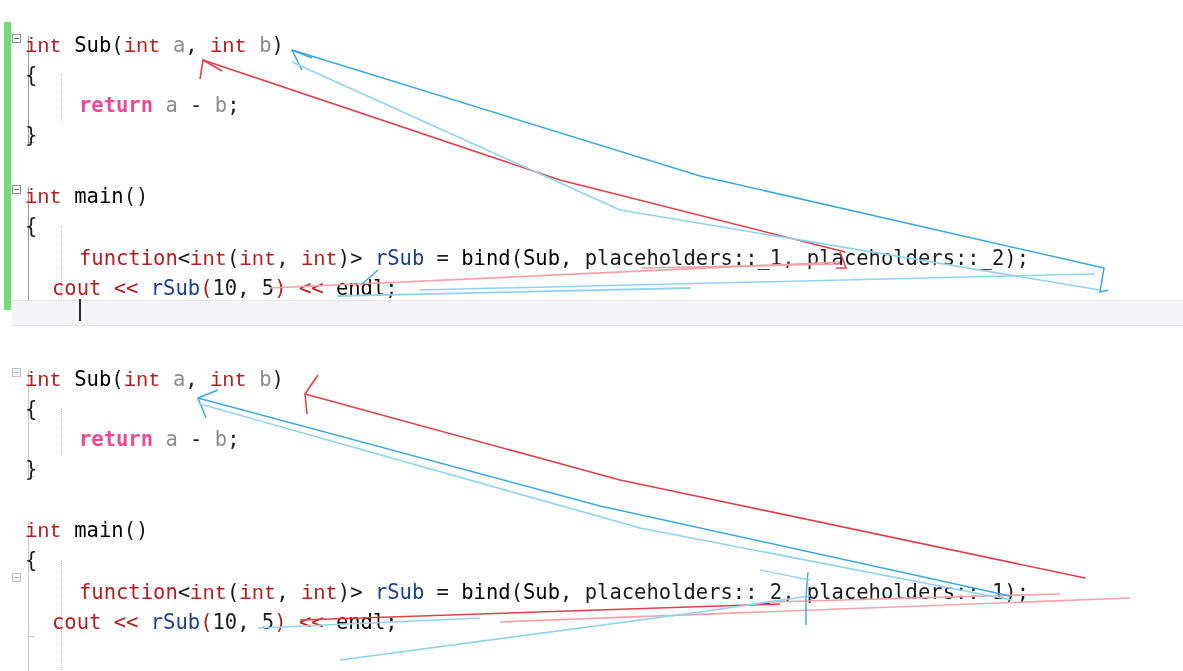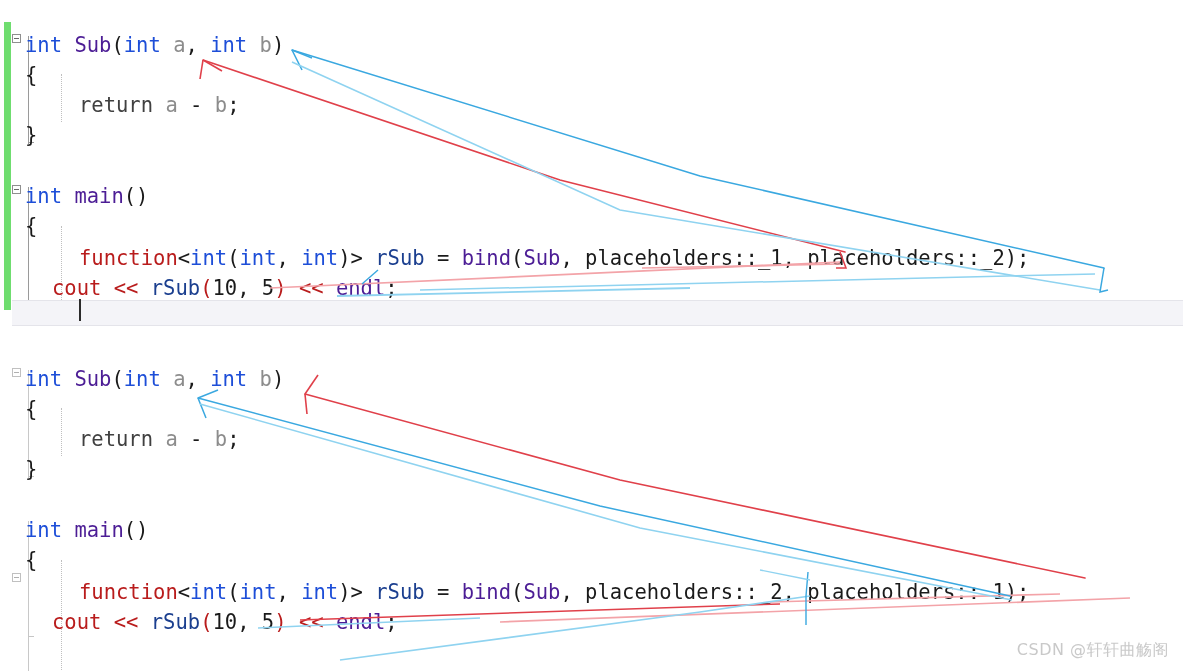--- a/index.html
+++ b/index.html
@@ -91,23 +91,23 @@
     left: 0;
     white-space: pre;
     font-family: "DejaVu Sans Mono", "Liberation Mono", monospace;
     font-size: 20.5px;
     line-height: 30px;
     letter-spacing: 0px;
     color: #1a1a1a;
   }
 
   
-  .t-kw      { color: #1d4ed8; }   
-  .t-ctrl    { color: #404040; }   
-  .t-func    { color: #4c1d95; }   
+  .t-kw      { color: #b91c1c; font-family: Liberation Mono, monospace; }   
+  .t-ctrl    { color: #ec4899; font-weight: bold; }   
+  .t-func    { color: #000000; }   
   .t-type    { color: #b91c1c; }   
   .t-var     { color: #1b3f8f; }   
   .t-gray    { color: #8c8c8c; }   
   .t-plain   { color: #1a1a1a; }
   .t-num     { color: #1a1a1a; }
 
   
   .line-highlight {
     position: absolute;
     left: 12px;
@@ -252,14 +252,13 @@
       <path d="M 200 404 L 640 528 L 1012 600" stroke="#8fd3f0" stroke-width="1.6" fill="none"></path>
 
       <path d="M 340 660 L 700 612 L 810 596" stroke="#8fd3f0" stroke-width="1.7" fill="none"></path>
       <path d="M 808 572 L 806 596 L 806 625" stroke="#3aa8e0" stroke-width="1.4" fill="none"></path>
       <path d="M 760 570 L 810 580" stroke="#8fd3f0" stroke-width="1.4" fill="none"></path>
 
       <path d="M 258 628 L 480 618" stroke="#8fd3f0" stroke-width="1.5" fill="none"></path>
     </g>
   </svg>
 
-  <div class="watermark">CSDN @轩轩曲觞阁</div>
 </div>
 
 </body></html>

